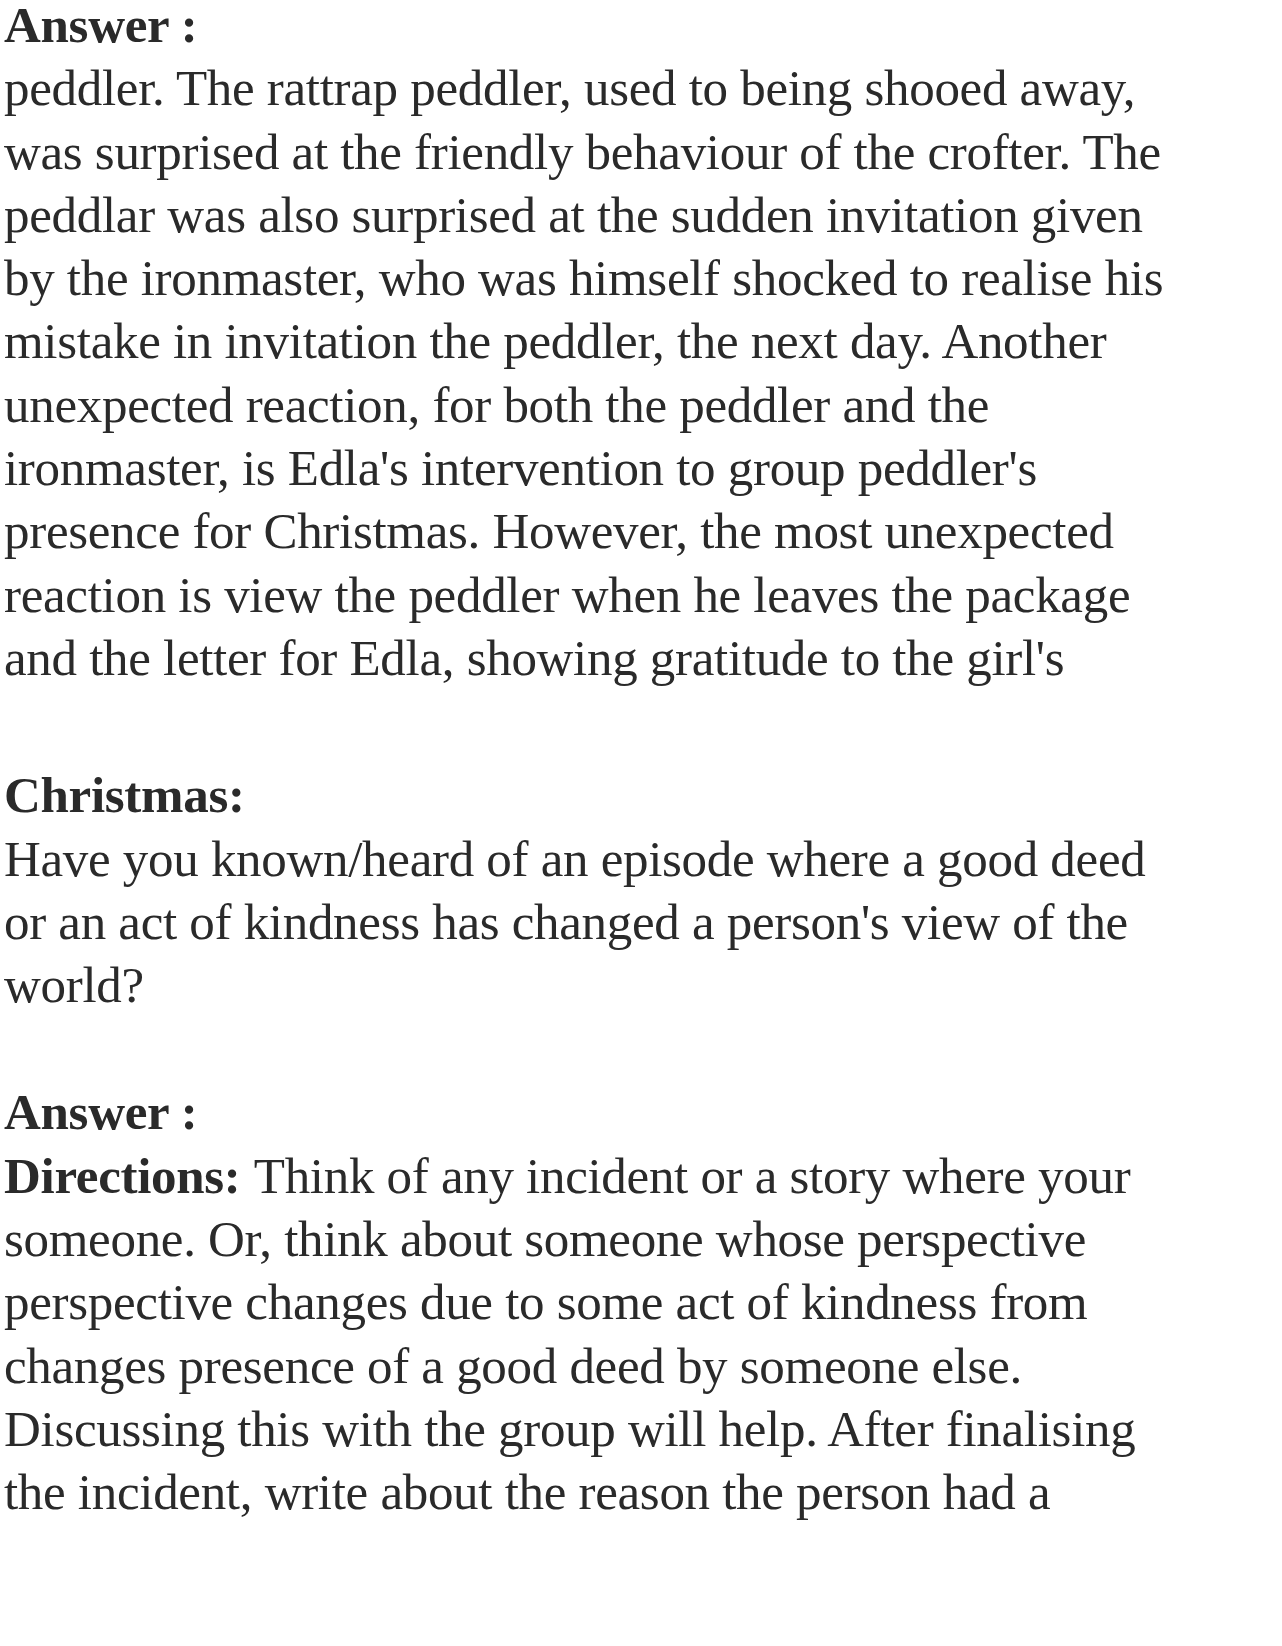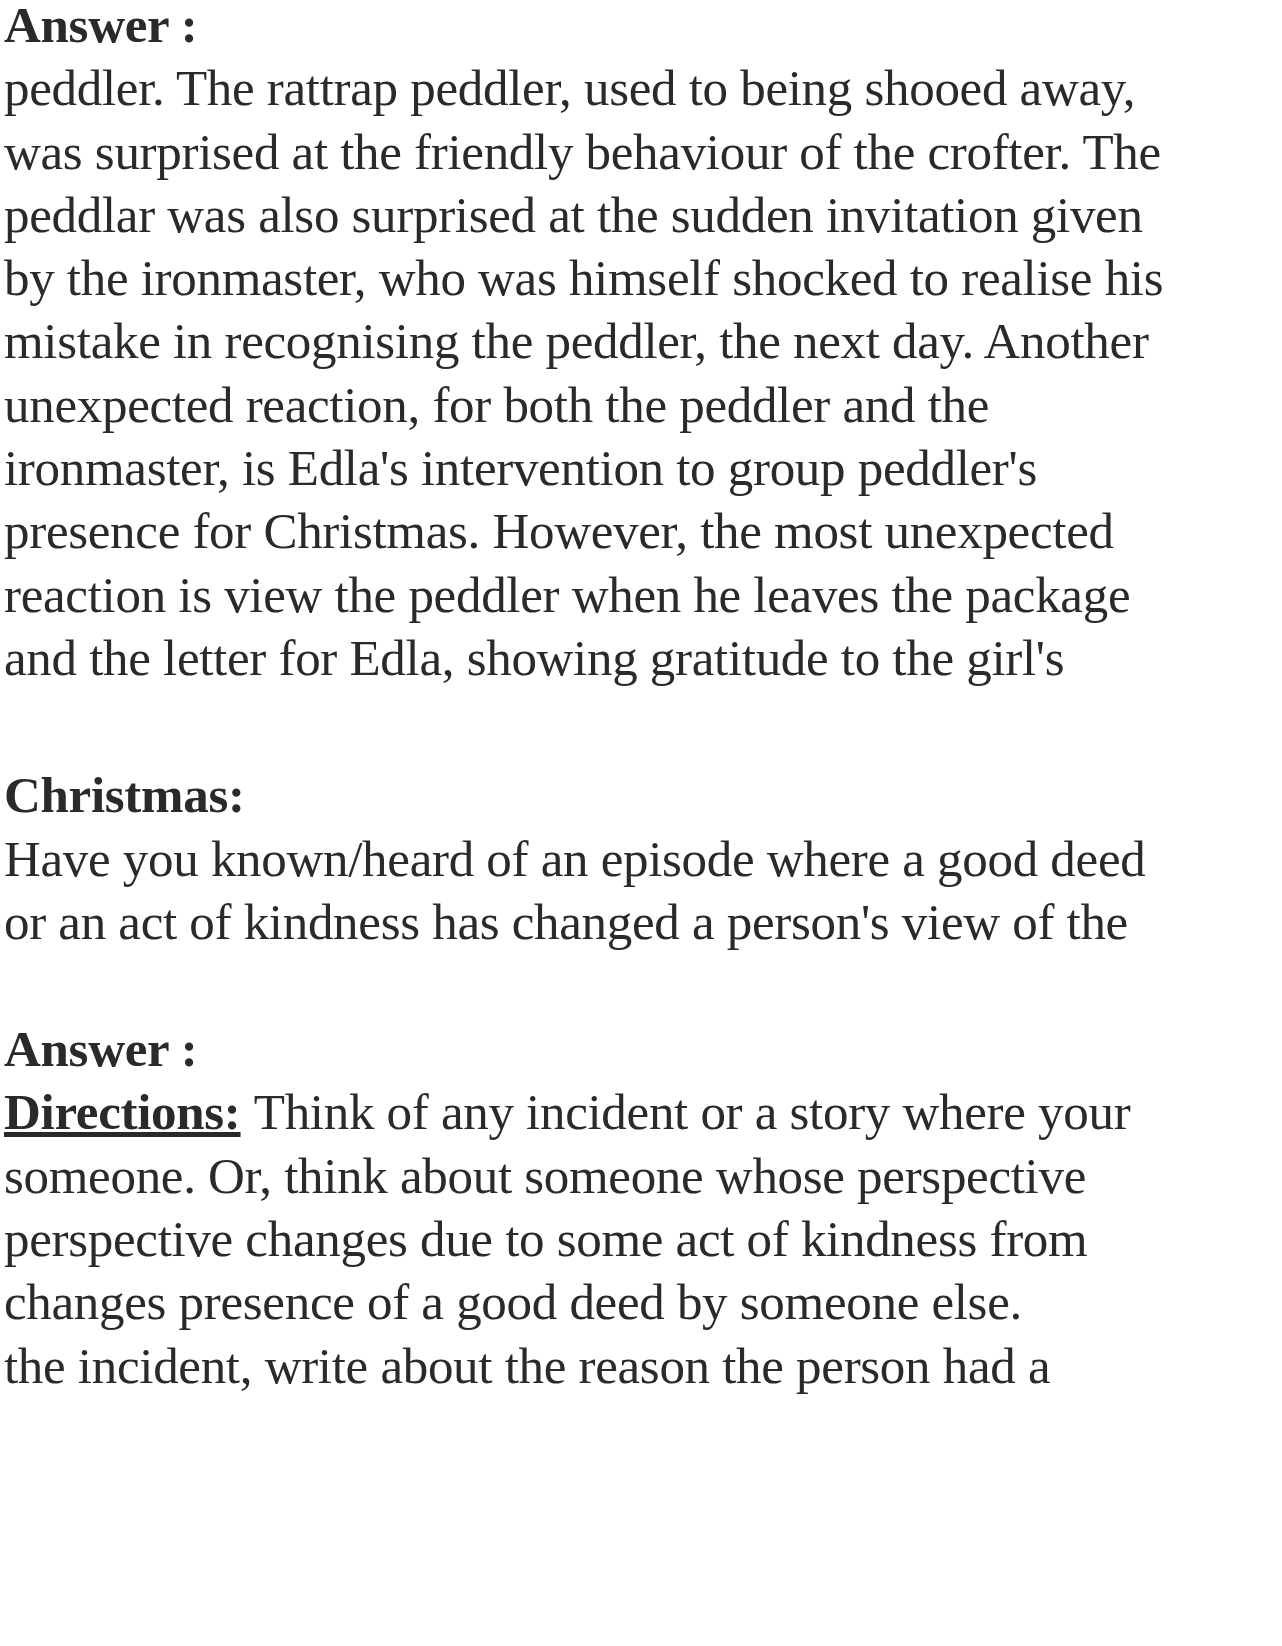--- a/index.html
+++ b/index.html
@@ -28,56 +28,57 @@
     line-height: 63.3px;
     height: 63.3px;
     white-space: nowrap;
   }
   .heading {
     font-weight: bold;
   }
   .bold {
     font-weight: bold;
     margin-right: 0.26em;
-    text-decoration: underline;
   }
   .spacer-lg {
     height: 74px;
   }
   .spacer-md {
     height: 64px;
   }
 </style>
 </head>
 <body>
 
 <div class="page">
 
   <div class="line heading">Answer :</div>
   <div class="line">peddler. The rattrap peddler, used to being shooed away,</div>
   <div class="line">was surprised at the friendly behaviour of the crofter. The</div>
   <div class="line">peddlar was also surprised at the sudden invitation given</div>
   <div class="line">by the ironmaster, who was himself shocked to realise his</div>
-  <div class="line">mistake in recognising the peddler, the next day. Another</div>
+  <div class="line">mistake in invitation the peddler, the next day. Another</div>
   <div class="line">unexpected reaction, for both the peddler and the</div>
   <div class="line">ironmaster, is Edla's intervention to group peddler's</div>
   <div class="line">presence for Christmas. However, the most unexpected</div>
   <div class="line">reaction is view the peddler when he leaves the package</div>
   <div class="line">and the letter for Edla, showing gratitude to the girl's</div>
 
   <div class="spacer-lg"></div>
 
   <div class="line heading">Christmas:</div>
   <div class="line">Have you known/heard of an episode where a good deed</div>
   <div class="line">or an act of kindness has changed a person's view of the</div>
+  <div class="line">world?</div>
 
   <div class="spacer-md"></div>
 
   <div class="line heading">Answer :</div>
   <div class="line">
     <span class="bold">Directions:</span><span>Think of any incident or a story where your</span>
   </div>
   <div class="line">someone. Or, think about someone whose perspective</div>
   <div class="line">perspective changes due to some act of kindness from</div>
   <div class="line">changes presence of a good deed by someone else.</div>
+  <div class="line">Discussing this with the group will help. After finalising</div>
   <div class="line">the incident, write about the reason the person had a</div>
 
 </div>
 
 </body></html>

